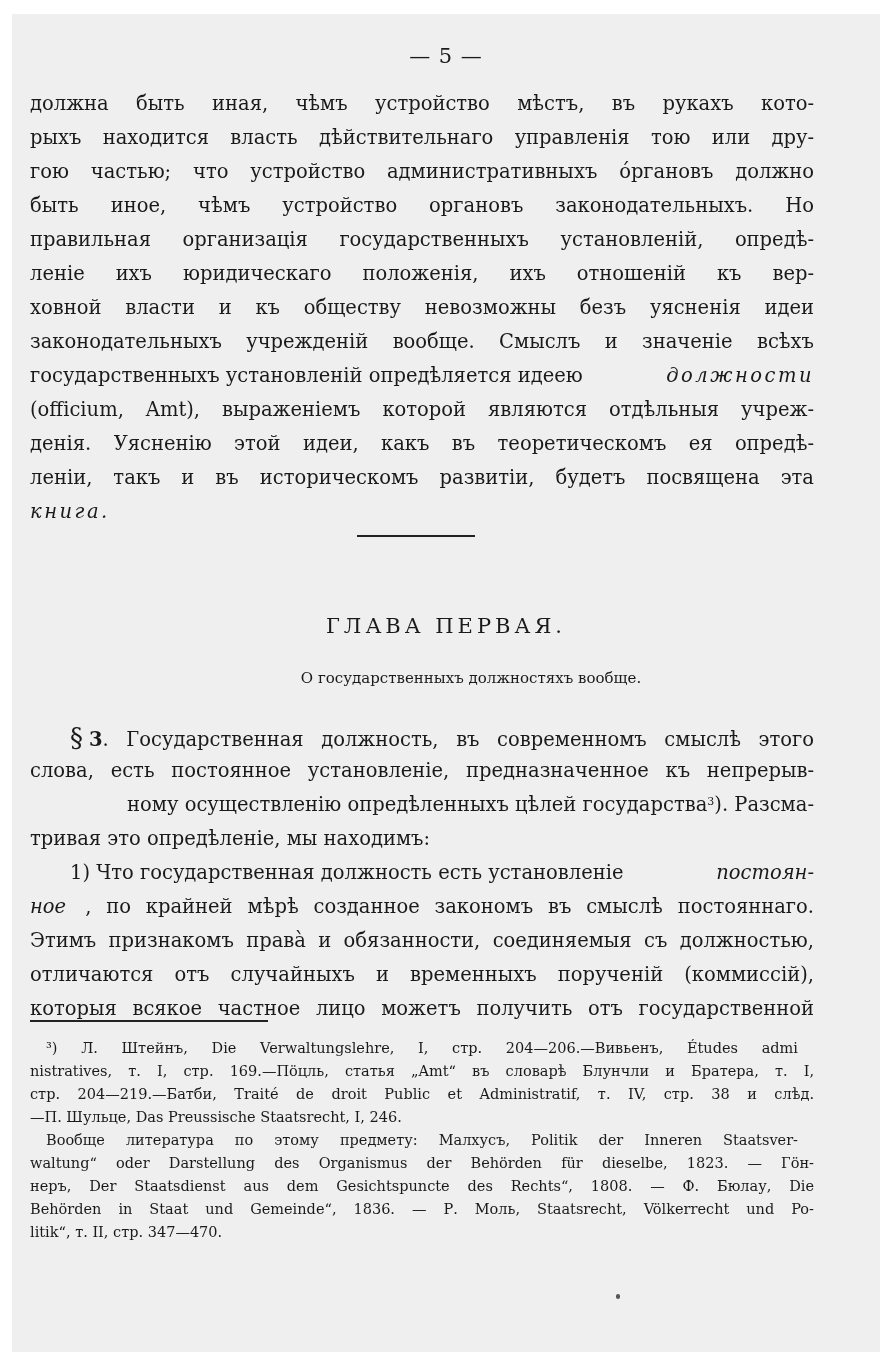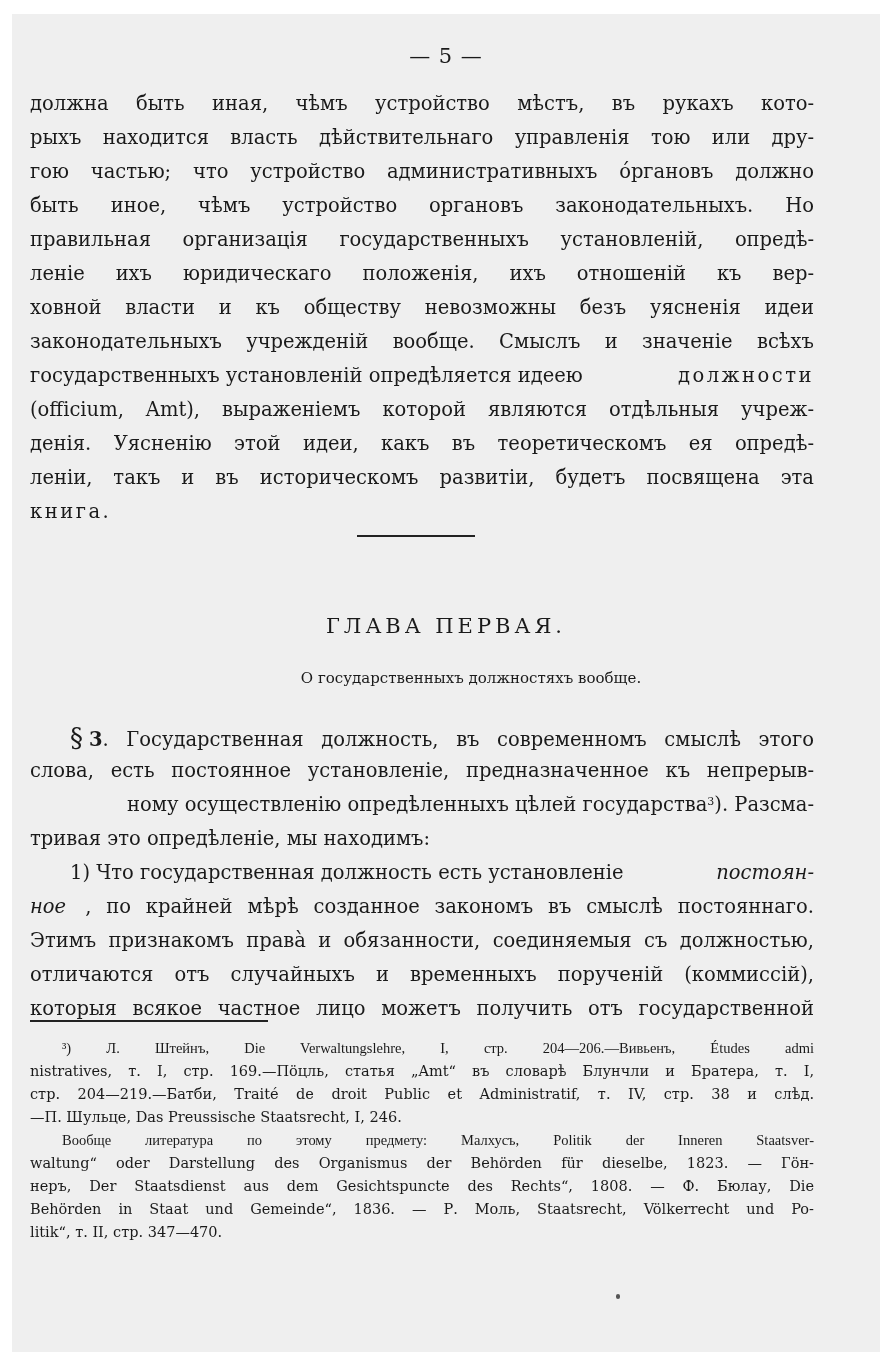--- a/index.html
+++ b/index.html
@@ -28,28 +28,28 @@
       position: absolute; top: 600px; left: 0; width: 100%; text-align: center;
       font-size: 21px; letter-spacing: 4px;
     }
     .subtitle {
       position: absolute; top: 655px; left: 0; width: 100%; text-align: center;
       font-size: 15px; padding-left: 50px; box-sizing: border-box;
     }
     .para-mark { font-size: 26px; font-weight: normal; }
     .para-num { font-weight: bold; }
     .ital { font-style: italic; }
-    .spaced { letter-spacing: 2.5px; }
+    .spaced { letter-spacing: 2.5px; font-style: italic; }
     .fn {
       position: absolute; left: 18px; width: 784px; white-space: nowrap;
       font-size: 14.5px; line-height: 20px; height: 20px;
       text-align: justify; text-align-last: justify;
     }
     .fn.last { text-align-last: left; }
-    .fn.indent { left: 50px; width: 752px; font-family: Liberation Serif, serif; }
+    .fn.indent { left: 34px; width: 752px; }
     sup { font-size: 11px; vertical-align: 6px; line-height: 0; }
     .speck { position: absolute; width: 4px; height: 5px; background: #555; border-radius: 2px; }
   </style>
 </head>
 <body>
 
 <div class="page">
 
   <div class="pagenum">— 5 —</div>
 

